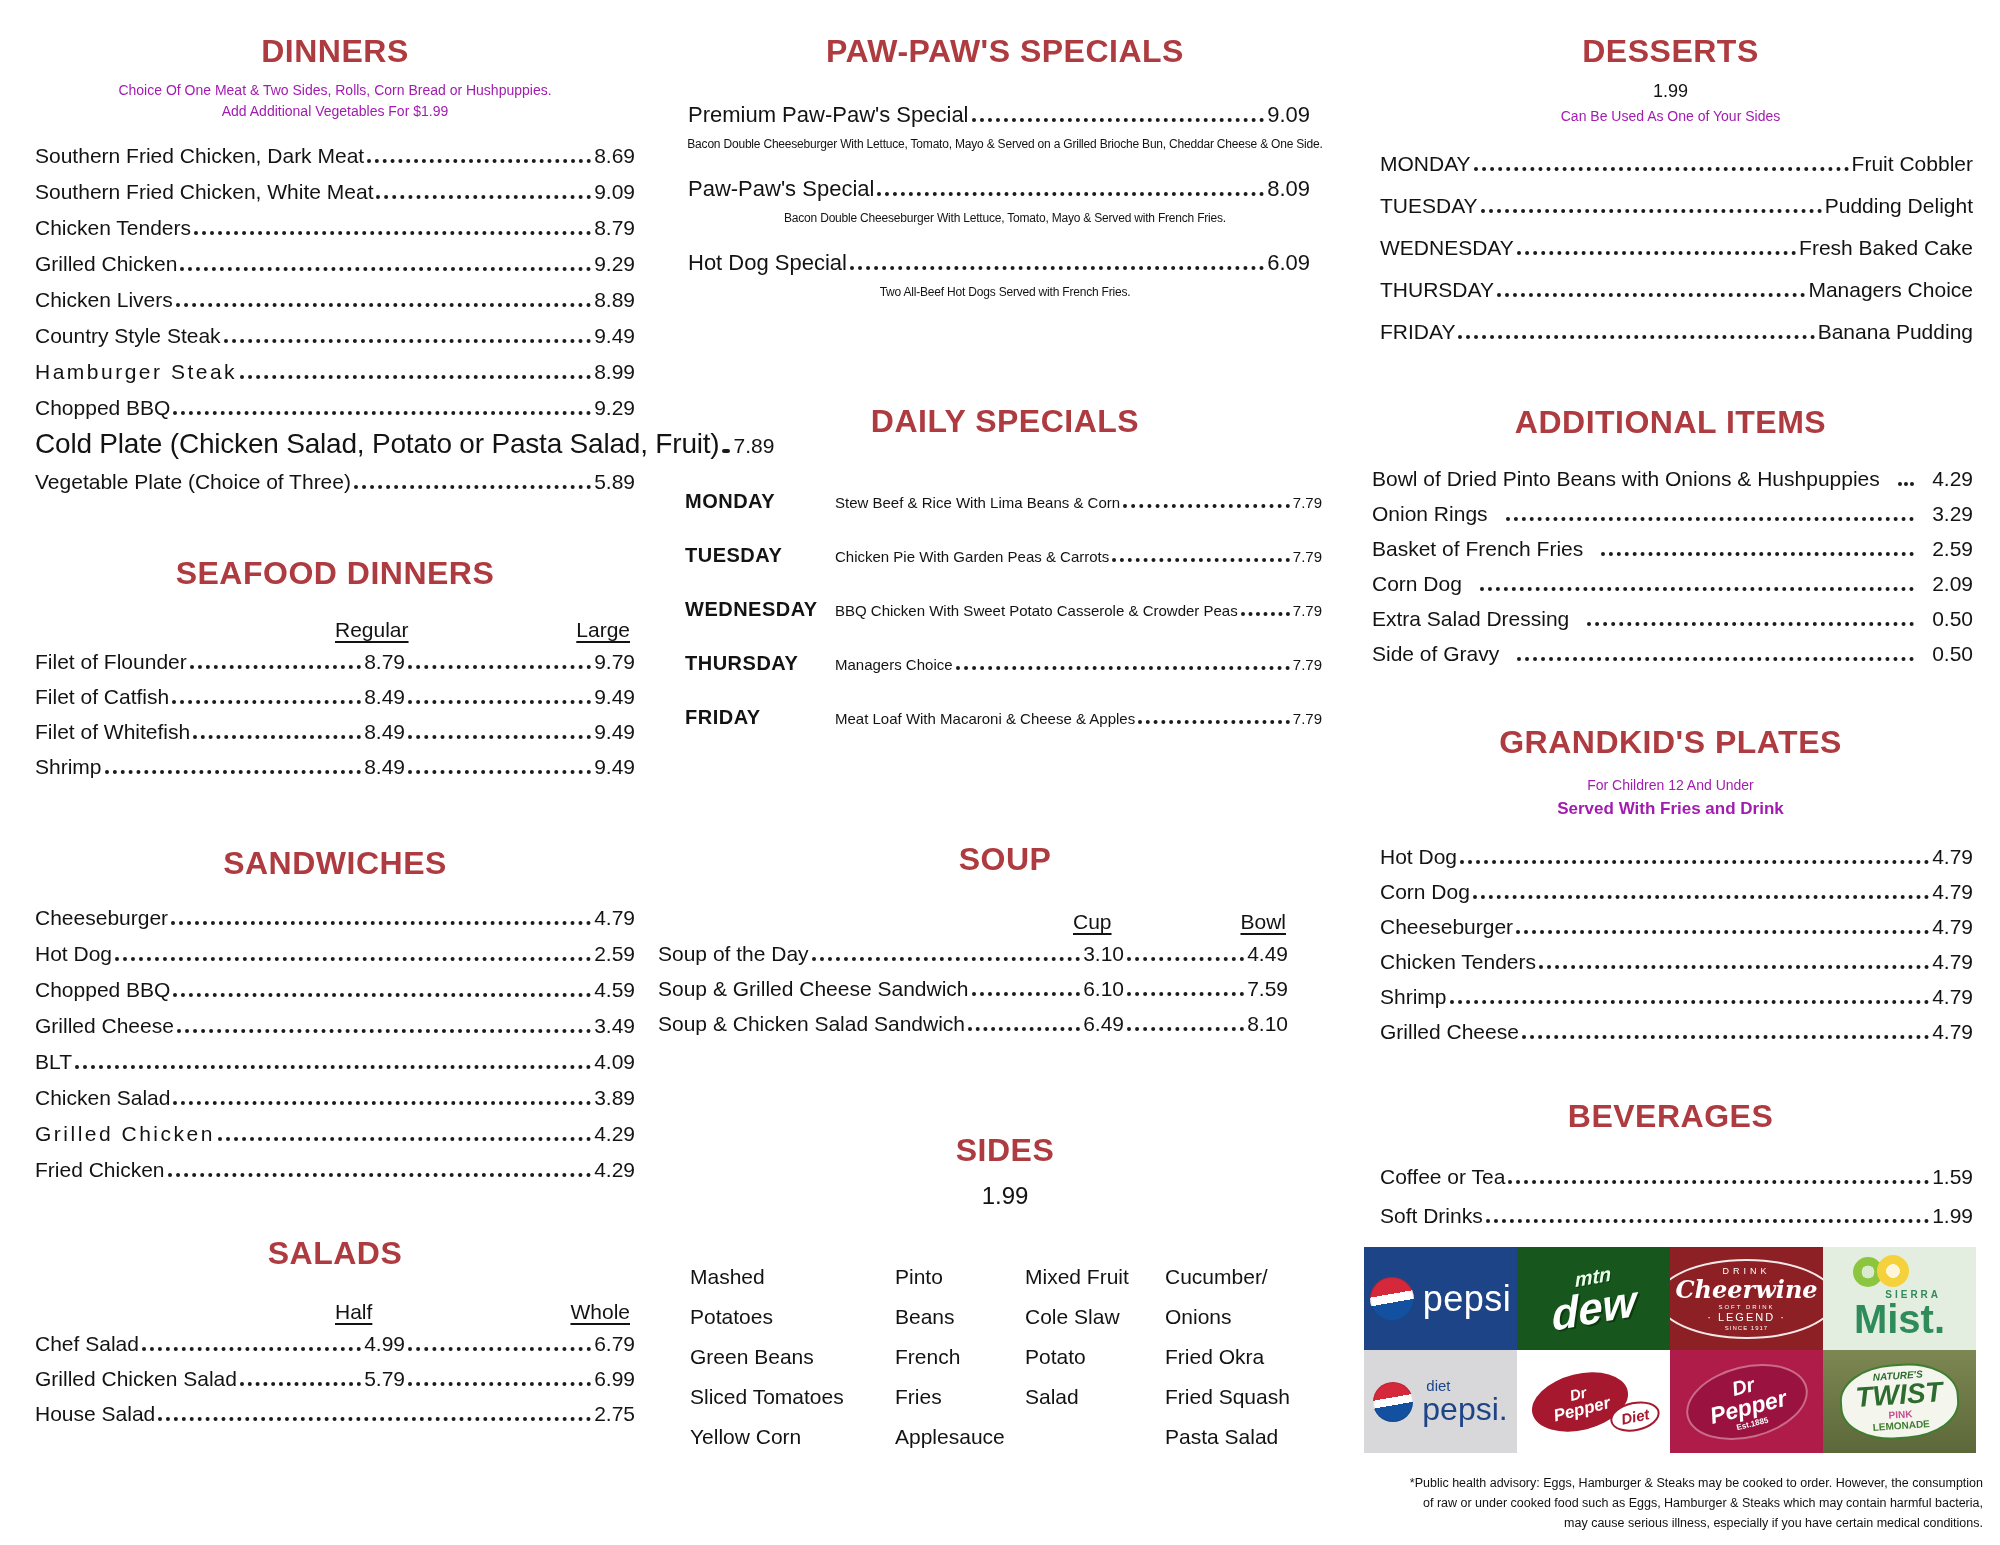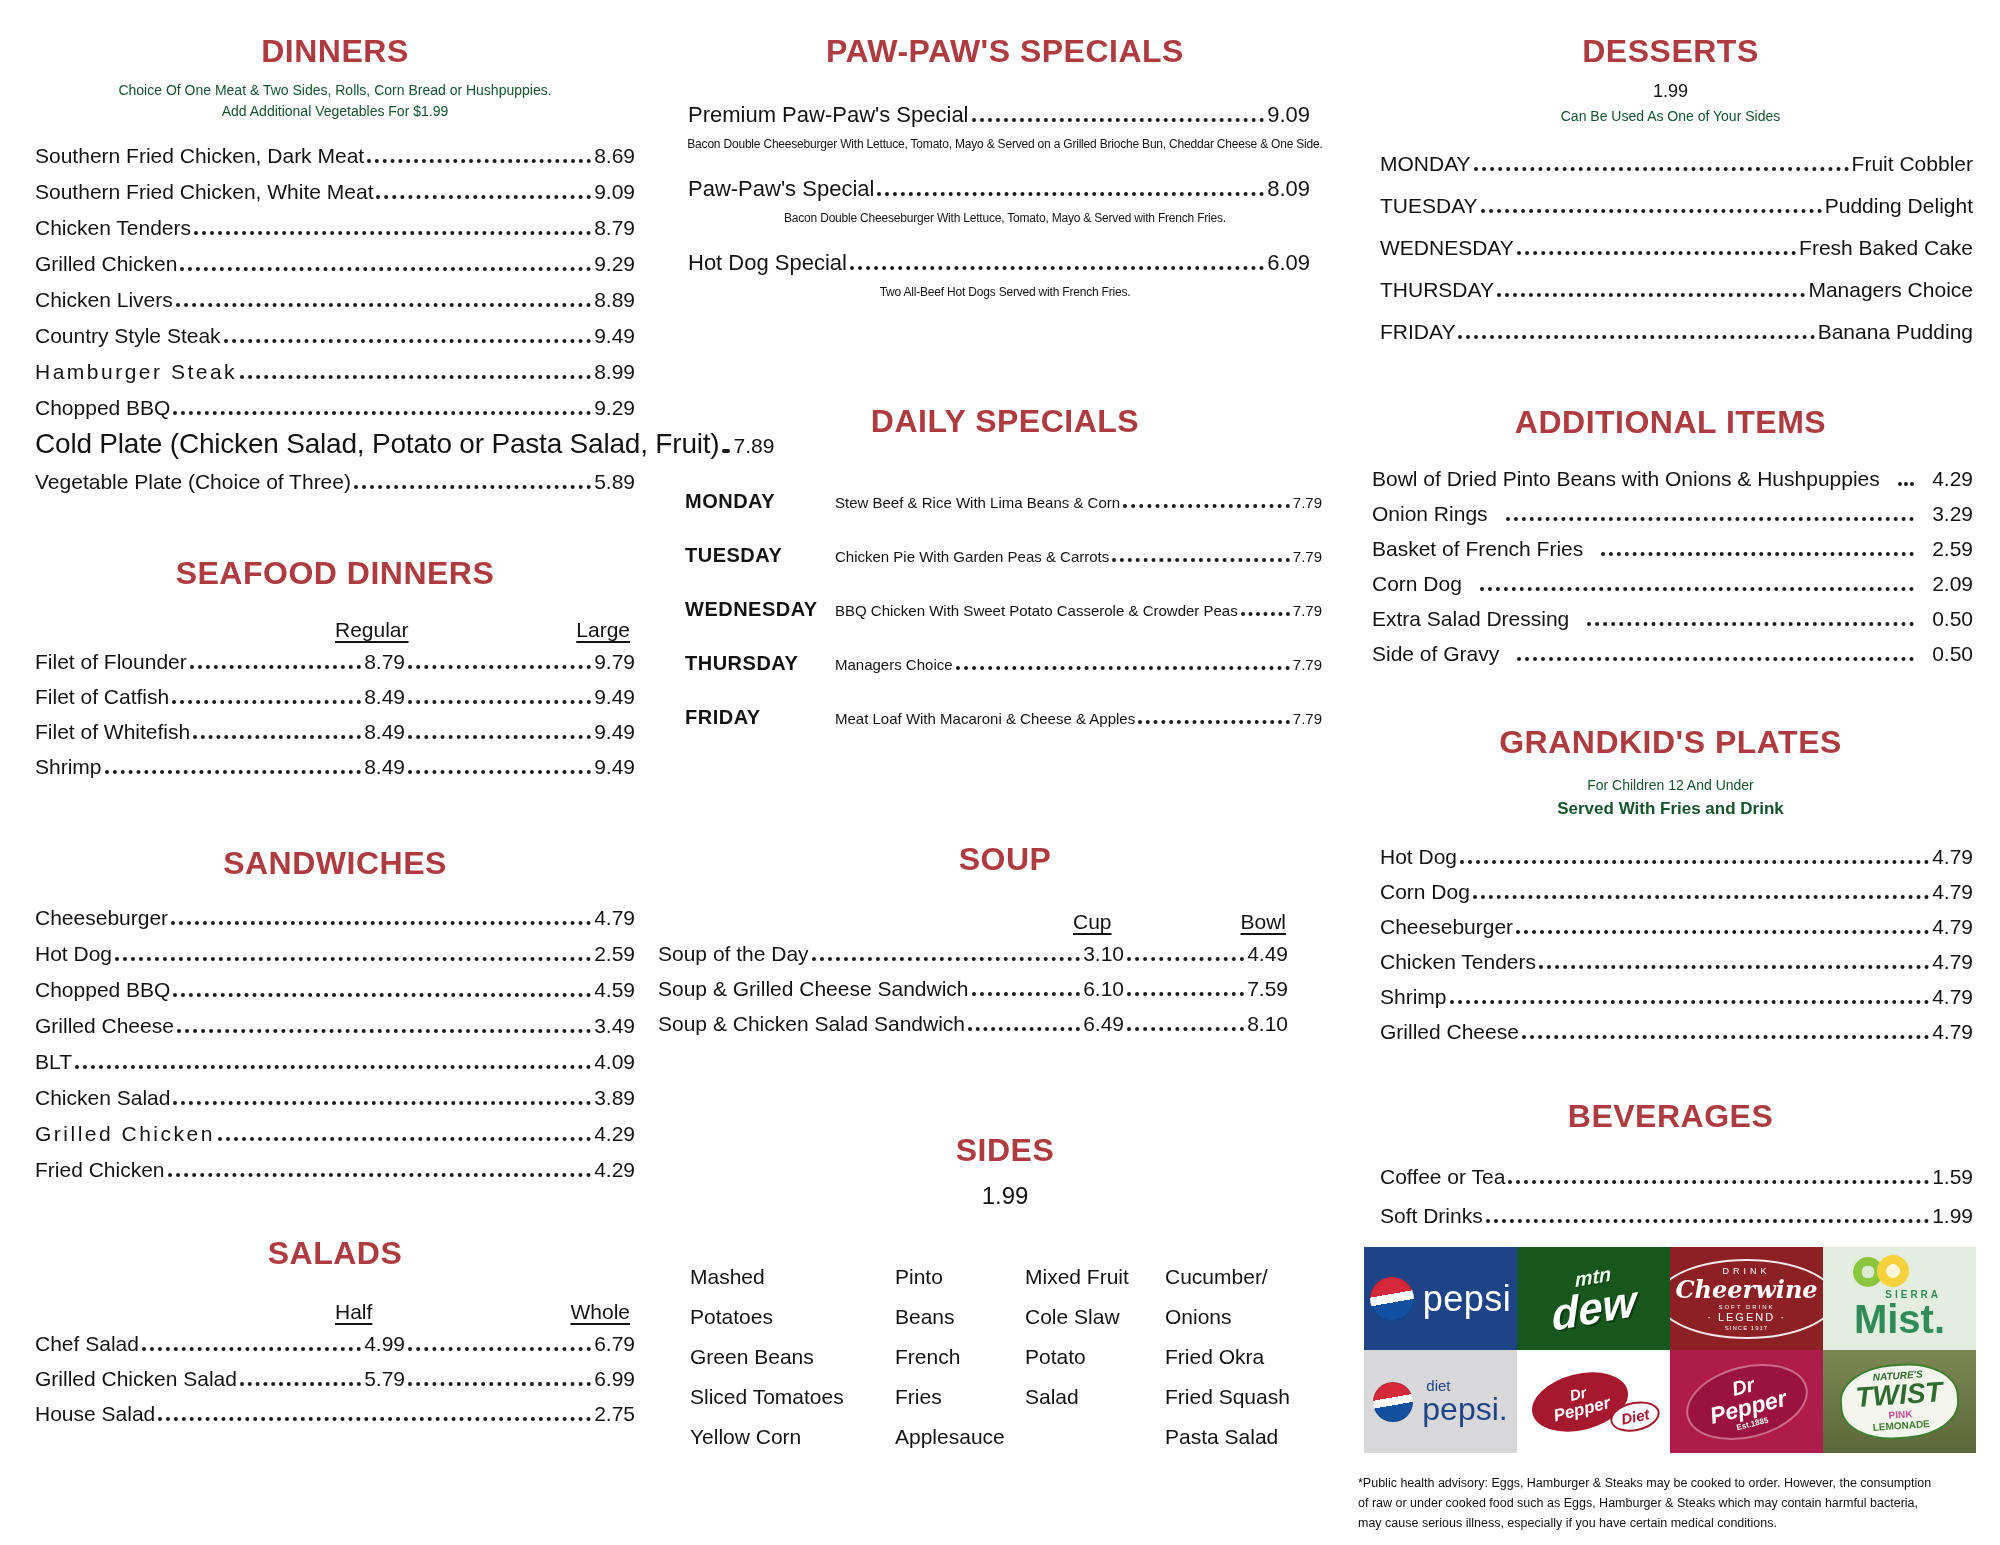--- a/index.html
+++ b/index.html
@@ -5,21 +5,21 @@
   html,body{margin:0;padding:0;background:#ffffff;}
   .page{position:relative;width:2000px;height:1545px;background:#fff;overflow:hidden;
         font-family:"Liberation Sans", sans-serif;color:#131313;}
   .col{position:absolute;top:0;}
   .col-left{left:35px;width:600px;}
   .col-mid{left:658px;width:694px;}
   .col-right{left:1358px;width:625px;}
 
   .sec-title{margin:0;text-align:center;color:var(--accent,#AE3B40);
              font-size:32px;font-weight:700;letter-spacing:.5px;line-height:46px;}
-  .note{ text-align:center;font-size:14px;line-height:21px;color:#14532d;}
+  .note{ text-align:center;font-size:14px;line-height:21px;color:#a21caf;}
 
   
   .row{display:flex;align-items:baseline;font-size:21px;line-height:36px;}
   .nm{white-space:nowrap;flex:0 1 auto;}
   .pr{white-space:nowrap;flex:0 0 auto;}
   .leader{flex:1 1 auto;min-width:8px;border-bottom:4px dotted #1b1b1b;margin:0 3px;}
   .grp2{display:flex;align-items:baseline;flex:0 0 auto;}
   .tbl-left .grp2{width:230px;}
   .tbl-mid  .grp2{width:164px;}
 
@@ -136,21 +136,21 @@
             color:#fff;font-style:italic;font-weight:700;line-height:1;box-shadow:0 0 0 2px rgba(255,255,255,.35);}
   .dpp-dr{font-size:20px;}.dpp-pepper{font-size:23px;}.dpp-est{font-size:8px;font-style:normal;margin-top:2px;}
   .tile-twist{background:linear-gradient(180deg,#7d8753,#5d683a);}
   .tw-badge{background:#f4f6ee;border-radius:45%;padding:4px 14px 6px;text-align:center;transform:rotate(-4deg);
             box-shadow:0 0 0 2px #3f7d2f;}
   .tw-top{font-size:10px;font-style:italic;font-weight:700;color:var(--natures-twist-green,#2E6B2F);line-height:11px;}
   .tw-name{font-size:28px;font-style:italic;font-weight:700;color:var(--natures-twist-green,#2E6B2F);line-height:28px;}
   .tw-pink{font-size:10px;font-weight:700;color:#c94f93;line-height:11px;}
   .tw-lemonade{font-size:10px;font-weight:700;color:#3f7d2f;line-height:11px;}
 
-  .disclaimer{margin-top:20px;text-align:left;font-size:12.5px;line-height:20px;color:#111;}
+  .disclaimer{margin-top:20px;text-align:right;font-size:12.5px;line-height:20px;color:#111;}
   .disclaimer div{white-space:nowrap;}
 </style>
 </head>
 <body>
 
 <div class="page">
 
   <div class="col col-left">
     <h2 class="sec-title t-dinners">DINNERS</h2>
     <div class="note dinners-note">

